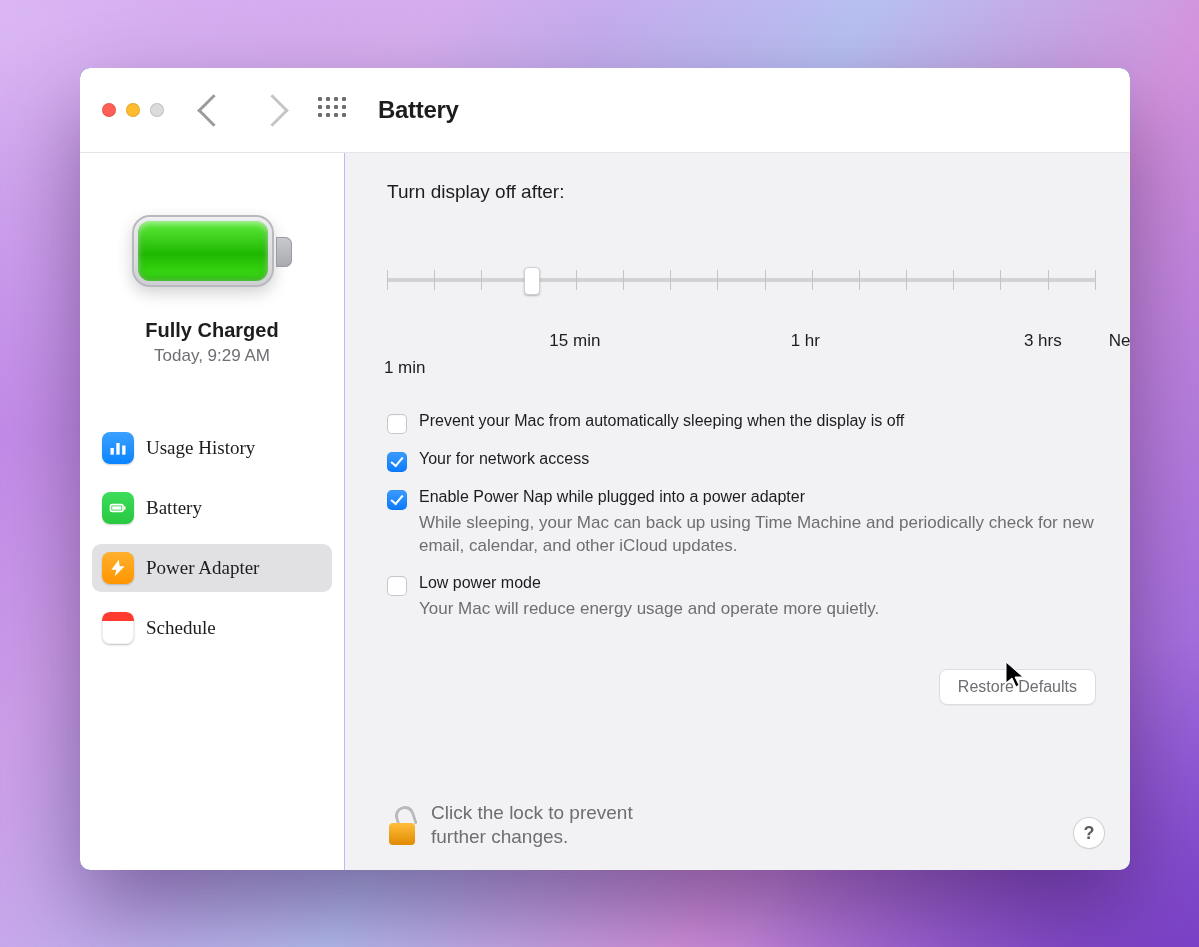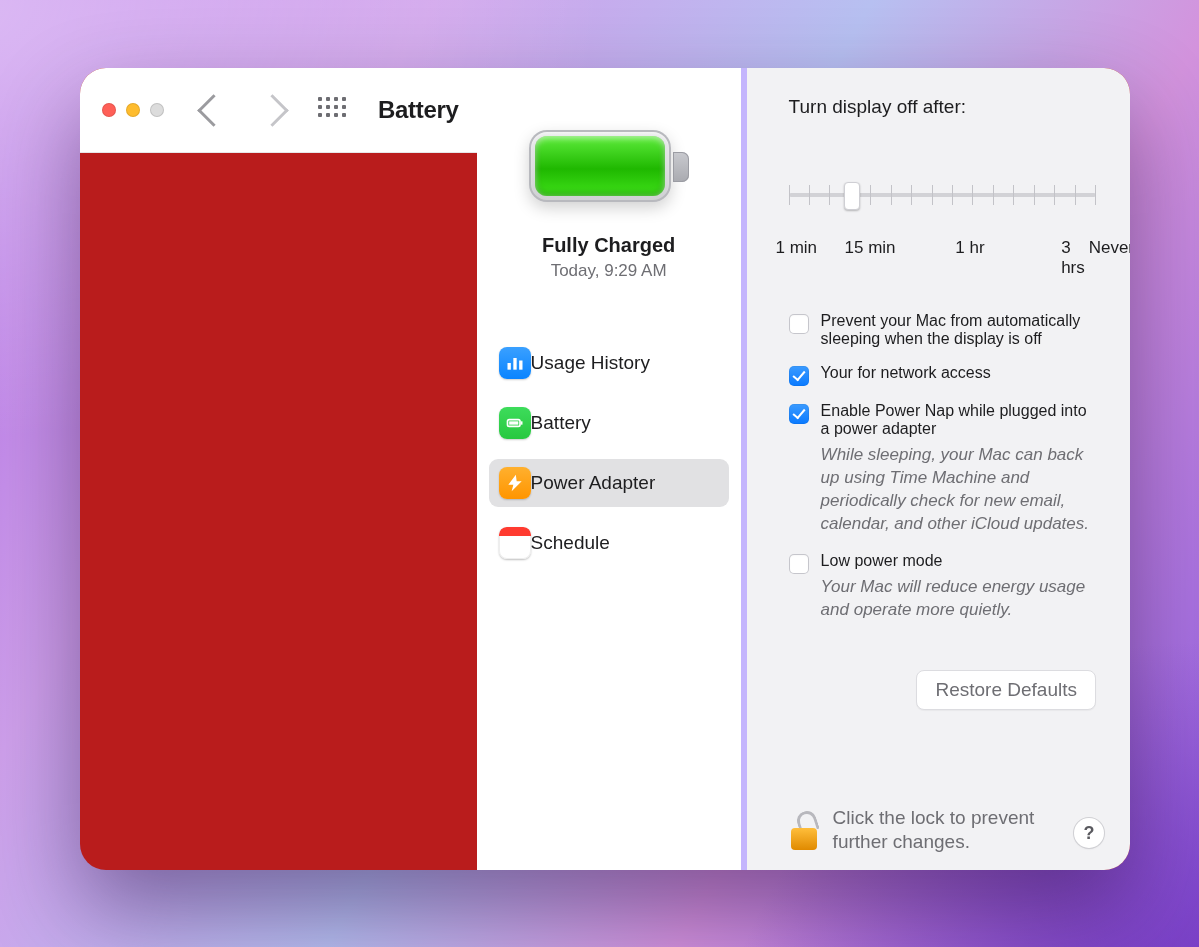--- a/index.html
+++ b/index.html
@@ -17,25 +17,25 @@
       radial-gradient(1200px 800px at -5% 0%, rgba(255,255,255,0.55), transparent 55%),
       radial-gradient(900px 900px at 100% 120%, #6d2fb7 0%, transparent 55%),
       linear-gradient(120deg, #b56fe8 0%, #cfa0eb 25%, #b7c0f1 50%, #d393dd 70%, #8f5de2 100%);
   }
   .window {
     position: absolute;
     left: 80px;
     top: 68px;
     width: 1050px;
     height: 802px;
-    background: #b91c1c;
-    border-radius: 26px;
+    background: #0369a1;
+    border-radius: 10px;
     box-shadow: 0 40px 90px rgba(30,0,60,0.45), 0 1px 0 rgba(0,0,0,0.08) inset;
     display: flex;
-    flex-direction: row;
+    flex-direction: column;
     overflow: hidden;
   }
   .titlebar {
     height: 84px;
     border-bottom: 1px solid #e6e6e8;
     display: flex;
     align-items: center;
     padding: 0 18px 0 22px;
     gap: 16px;
     background: #ffffff;
@@ -111,21 +111,21 @@
     display:flex;align-items:center;justify-content:center;
     font-size:13px; line-height:1;
   }
   .body {
     flex:1;
     display:flex;
     min-height:0;
   }
   .sidebar {
     width: 240px;
-    border-right: 6px solid #c4b5fd;
+    border-right: 1px solid #c4b5fd;
     background:#ffffff;
     padding: 30px 12px 20px 12px;
     display:flex;
     flex-direction:column;
     align-items:center;
   }
   .battery-large {
     width: 160px; height: 90px;
     position:relative;
     margin-top: 24px;
@@ -168,25 +168,27 @@
   .nav-list {
     width:100%;
     margin-top: 58px;
     display:flex;
     flex-direction:column;
     gap: 12px;
   }
   .nav-item {
     display:flex;
     align-items:center;
+    gap: 12px;
     padding: 8px 10px;
     border-radius: 9px;
     font-size: 19px;
     color:#1d1d1f;
     cursor: default;
+    font-family: Liberation Serif, serif;
   }
   .nav-item.selected {
     background:#e1e1e3;
   }
   .nav-icon {
     width: 32px; height: 32px; border-radius: 8px;
     display:flex; align-items:center; justify-content:center;
     color:white;
     box-shadow: 0 1px 2px rgba(0,0,0,0.2);
     flex: 0 0 auto;
@@ -286,21 +288,20 @@
   }
   .opt-title {
     font-size: 16px;
     color:#1d1d1f;
   }
   .opt-sub {
     font-size: 17px;
     color:#6e6e73;
     margin-top: 6px;
     line-height: 1.35;
-    font-style: italic;
   }
   .footer {
     margin-top:auto;
     display:flex;
     align-items:flex-end;
     gap: 16px;
   }
   .lock-block {
     display:flex;
     align-items:center;
@@ -322,21 +323,21 @@
     border-radius: 10px 10px 0 0;
     transform: rotate(-18deg);
   }
   .restore {
     margin-left:auto;
     margin-bottom: 48px;
     background:#ffffff;
     border: 1px solid #dcdce0;
     border-radius: 8px;
     padding: 8px 18px;
-    font-size: 19px;
+    font-size: 16px;
     color:#6e6e73;
     box-shadow: 0 1px 1px rgba(0,0,0,0.04);
   }
   .help {
     position:absolute;
     right: 26px; bottom: 22px;
     width: 30px; height: 30px; border-radius: 50%;
     background:#ffffff;
     box-shadow: 0 0 0 1px #d0d0d4, 0 1px 2px rgba(0,0,0,0.1);
     display:flex;align-items:center;justify-content:center;
@@ -451,21 +452,21 @@
             <span></span>
             <span></span>
             <span></span>
             <span></span>
             <span></span>
             <span></span>
           </div>
         <div class="slider-thumb" id="slider-thumb" style="left: 20.5%;"></div>
       </div>
       <div class="slider-labels" id="slider-labels">
-          <div class="lab" style="left: 2.5%;">1 min</div>
+          <div class="lab" style="left: 2.5%; margin-top: 27px;">1 min</div>
           <div class="lab" style="left: 26.5%;">15 min</div>
           <div class="lab" style="left: 59%;">1 hr</div>
           <div class="lab" style="left: 92.5%;">3 hrs</div>
           <div class="lab" style="left: 105%;">Never</div>
         </div>
 
       <div class="opts" id="opts">
           <div class="opt">
             <div class="chk"></div>
             <div>

